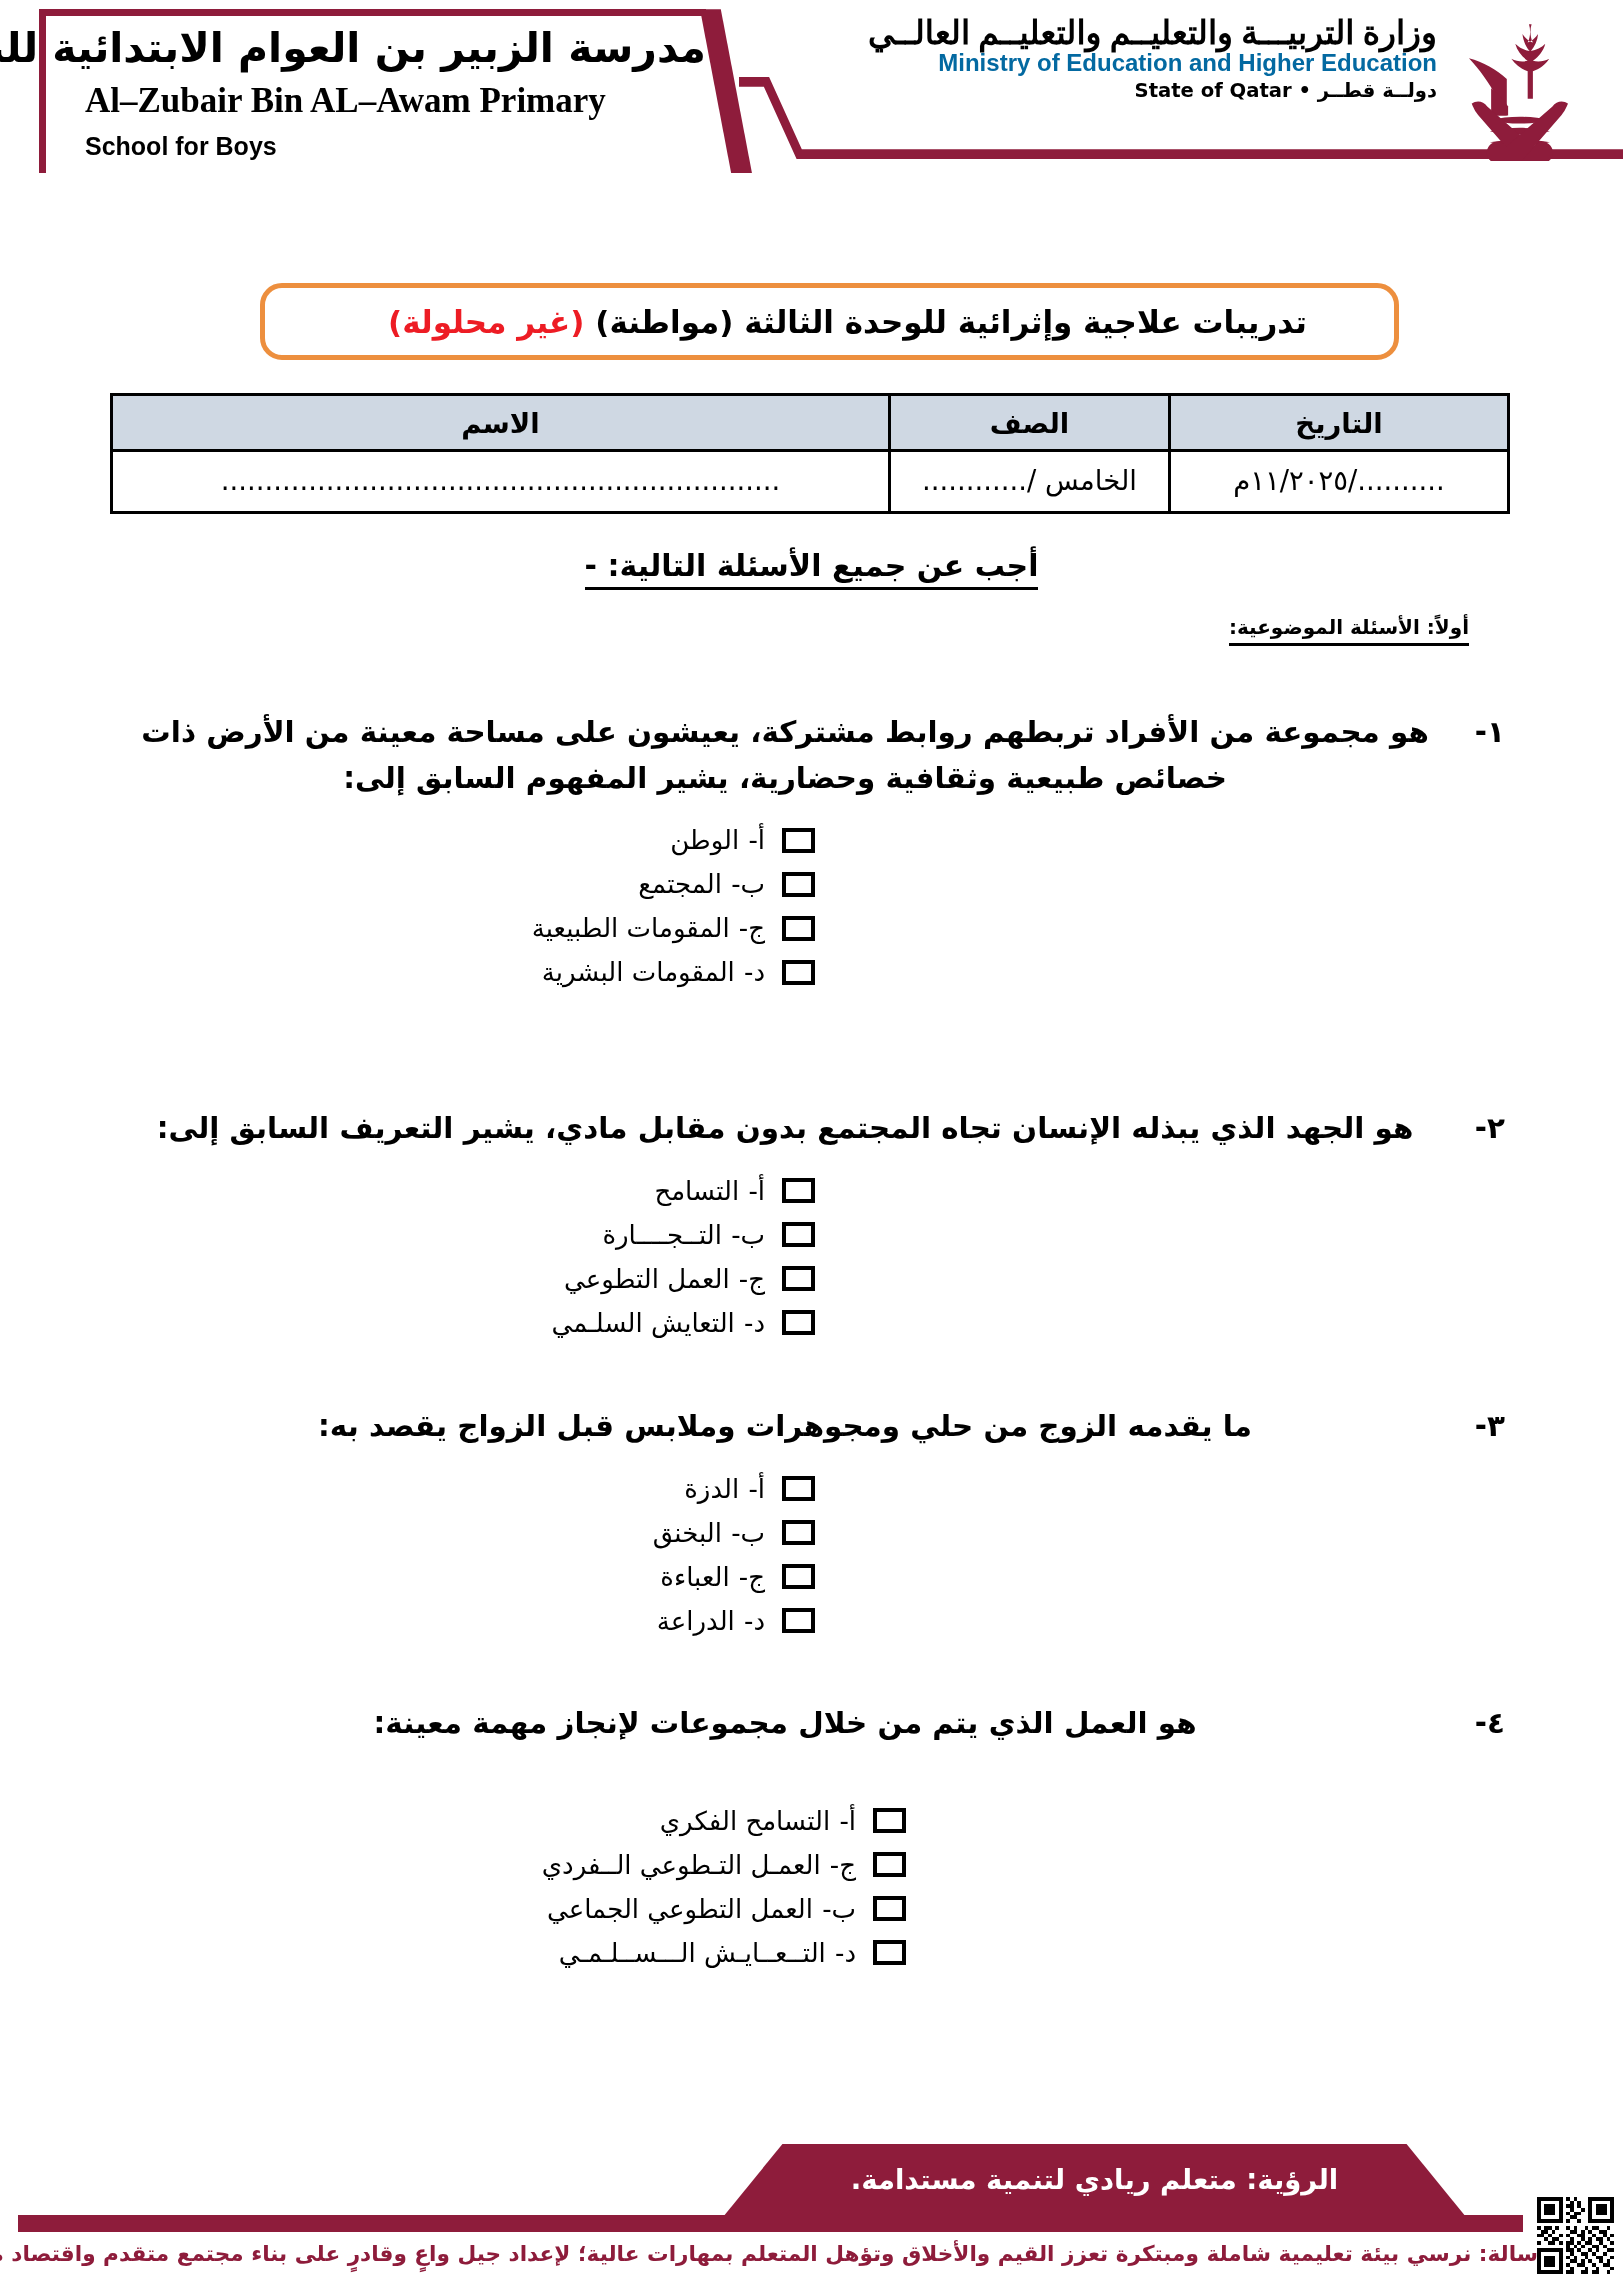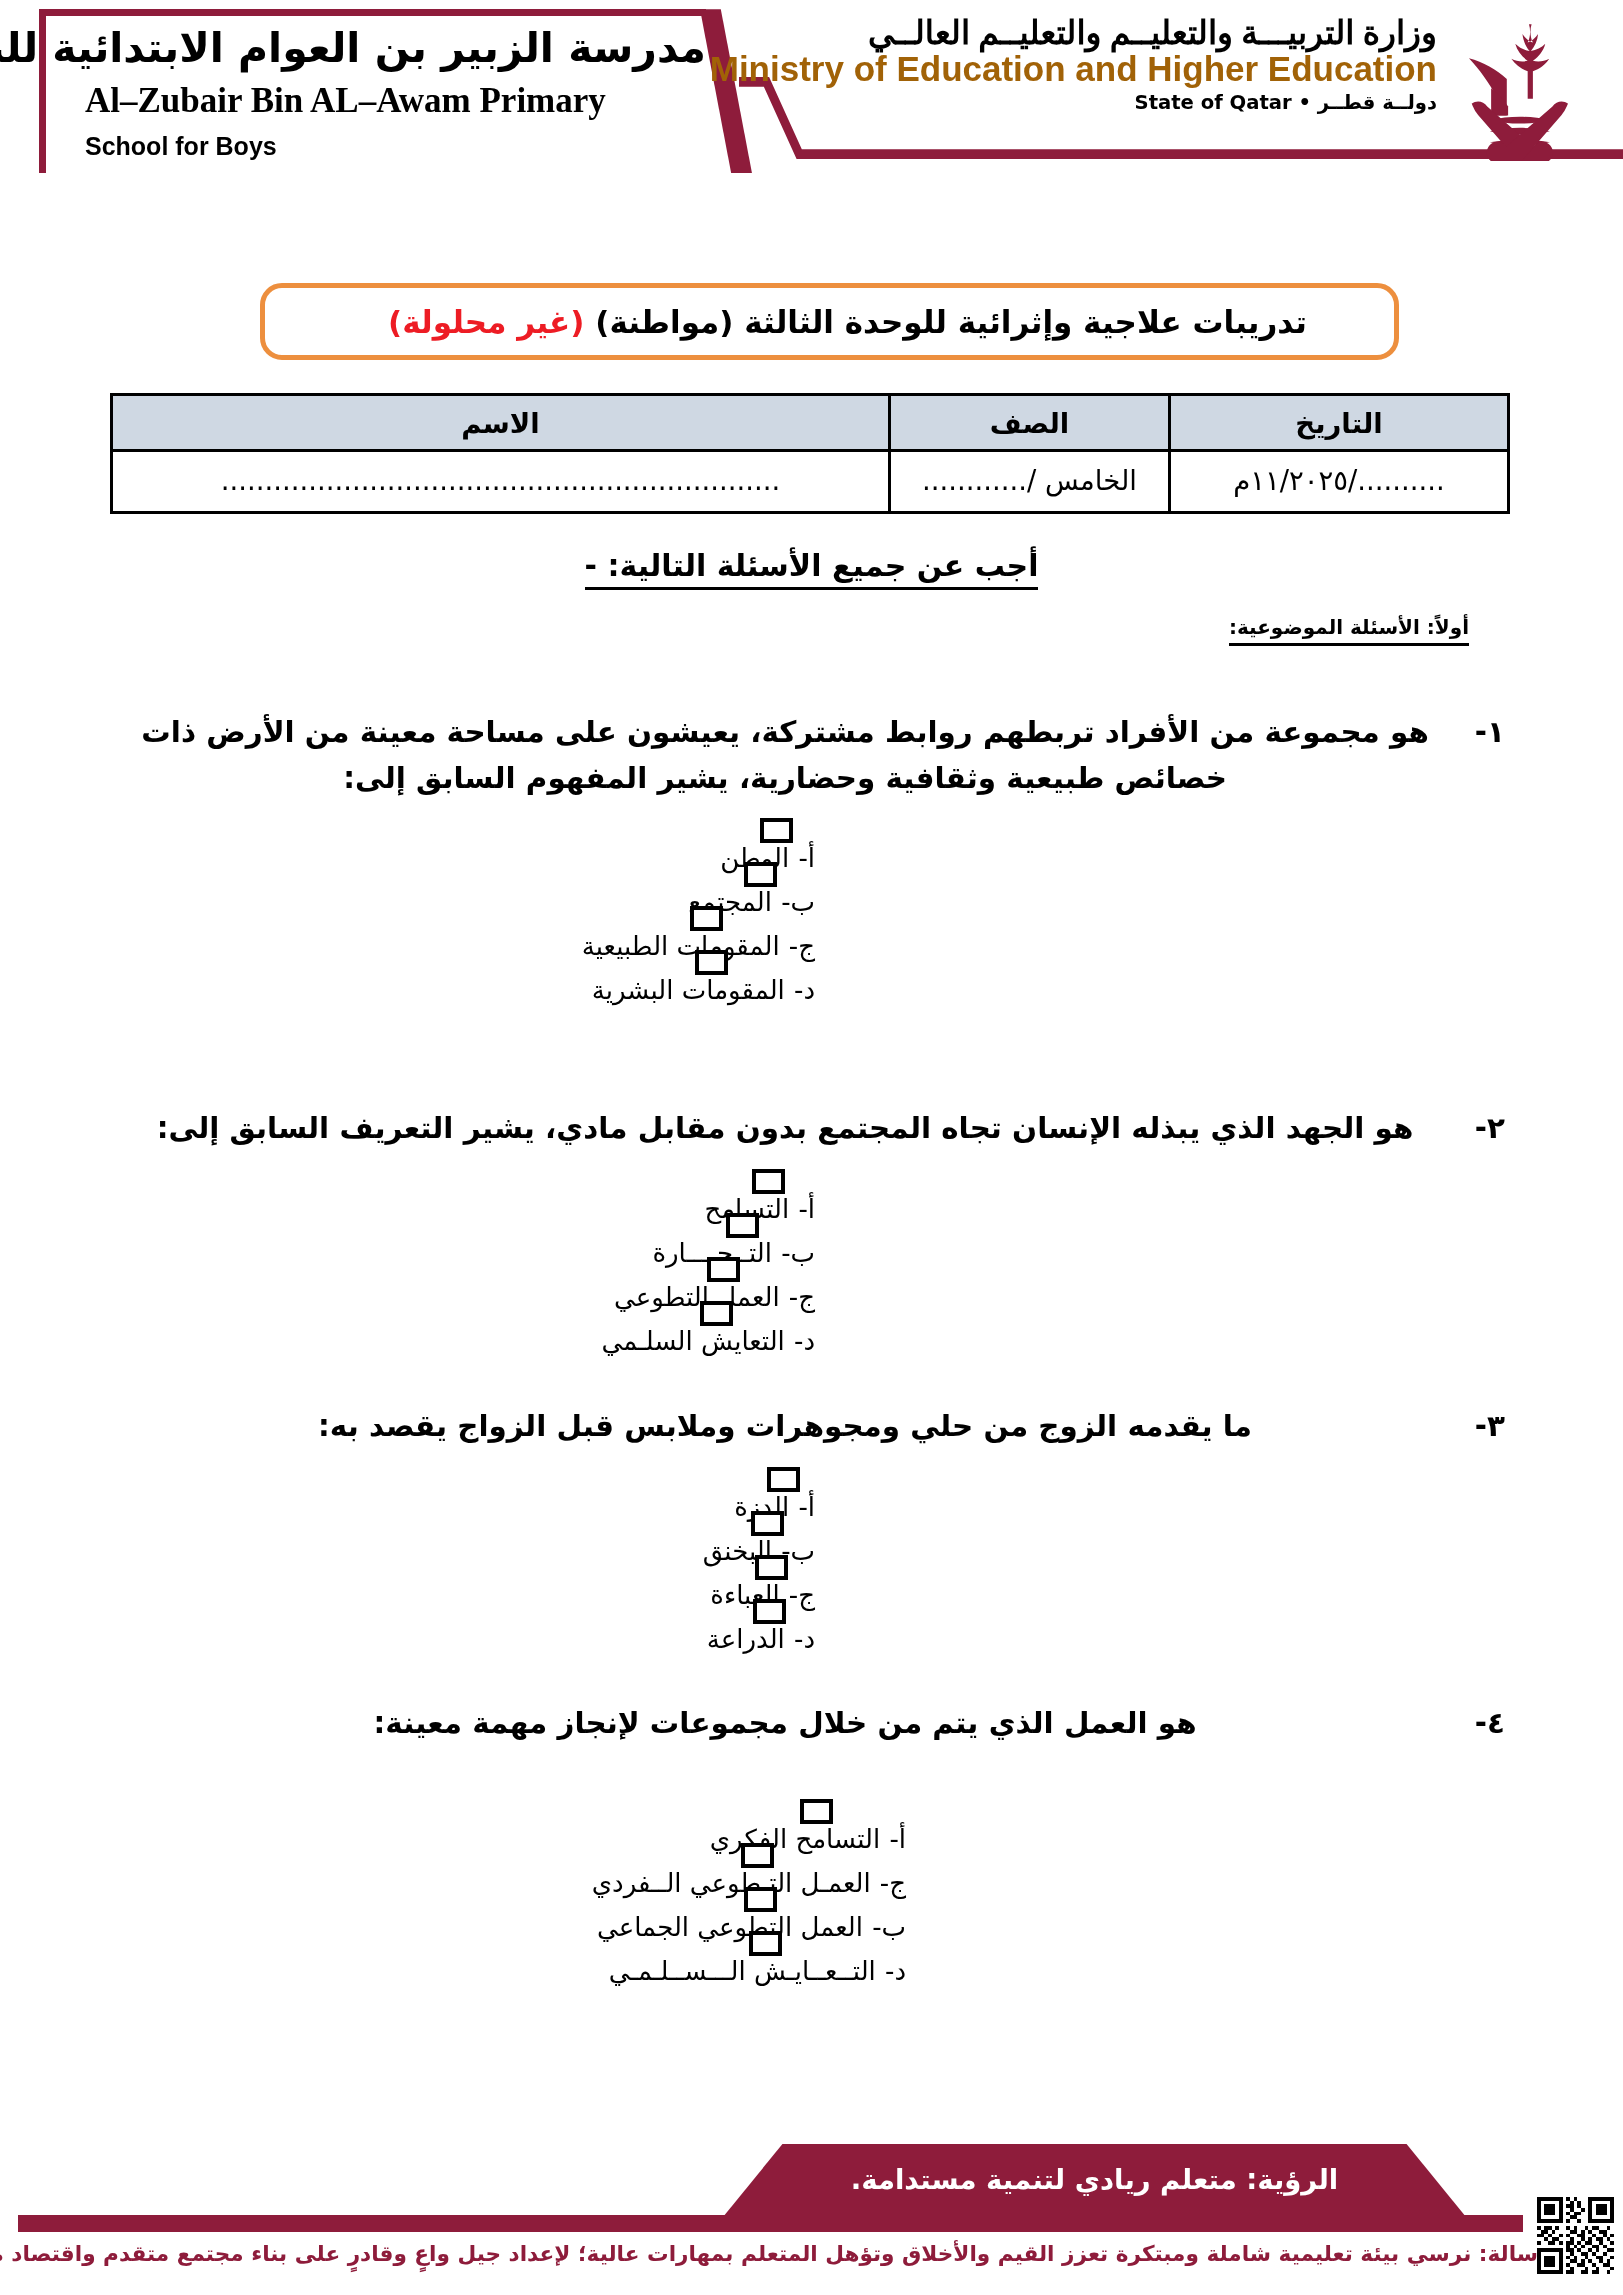--- a/index.html
+++ b/index.html
@@ -102,25 +102,25 @@
   .ministry-ar {
     font-size: 33px;
     font-weight: bold;
     white-space: nowrap;
     line-height: 1.05;
     color: #000;
     font-family: Liberation Serif, serif;
   }
   .ministry-en {
     font-family: "Liberation Sans", "DejaVu Sans", sans-serif;
-    font-size: 35px;
+    font-size: 24px;
     font-weight: bold;
     white-space: nowrap;
     line-height: 1.1;
-    color: #a16207;
+    color: #0369a1;
   }
   .ministry-state {
     font-size: 19.6px;
     font-weight: bold;
     white-space: nowrap;
     line-height: 1.2;
     color: #000;
     margin-top: 2.6px;
   }
   .qatar-emblem {
@@ -247,21 +247,21 @@
 
   .options {
     margin-top: 17px;
     display: flex;
     flex-direction: column;
     align-items: flex-start;
     padding-right: 690px;
   }
   .option-row {
     display: flex;
-    flex-direction: column;
+    flex-direction: row;
     align-items: center;
     height: 44px;
   }
   .checkbox {
     flex: 0 0 auto;
     width: 33px;
     height: 25px;
     border: 4.6px solid #000;
     box-sizing: border-box;
     background: #fff;

